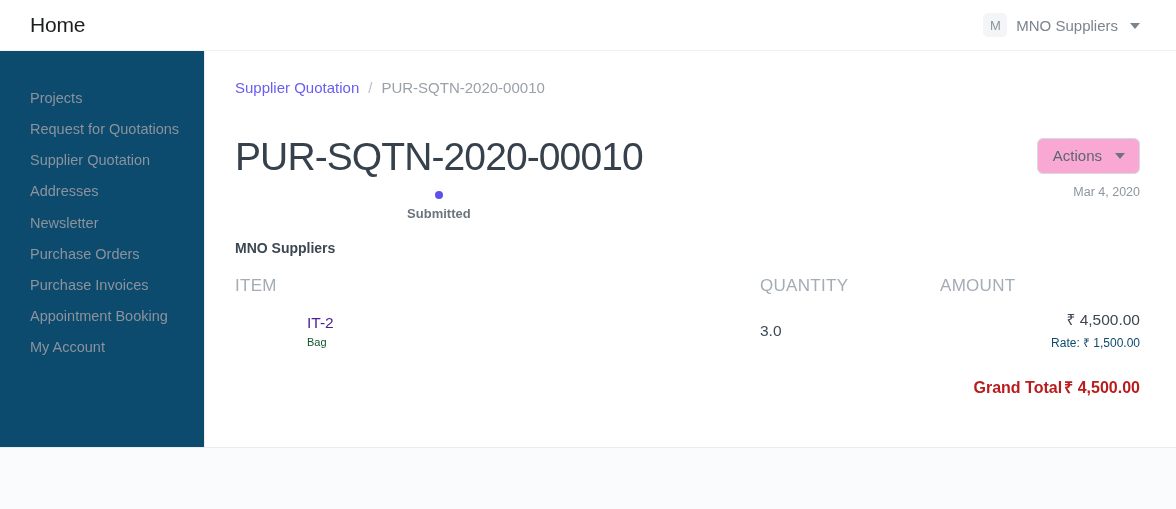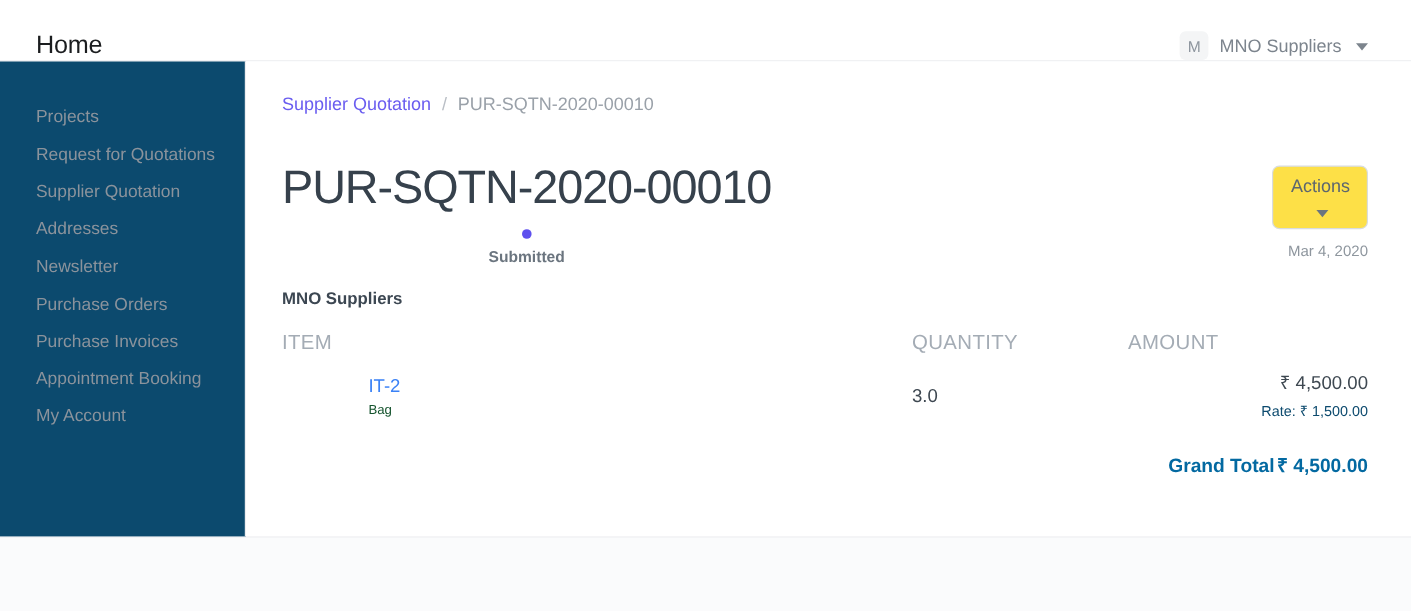--- a/index.html
+++ b/index.html
@@ -11,21 +11,21 @@
     font-family: "Liberation Sans", sans-serif;
     -webkit-font-smoothing: antialiased;
   }
 
   
   .navbar {
     height: 51px;
     background: #ffffff;
     border-bottom: 1px solid #f0f1f3;
     display: flex;
-    align-items: flex-end;
+    align-items: center;
     justify-content: space-between;
     padding: 0 36px 0 30px;
     position: relative;
   }
   .brand {
     font-size: 21px;
     color: #1b1d1f;
     letter-spacing: -0.2px;
     font-weight: 400;
   }
@@ -141,28 +141,27 @@
 
   .title-right {
     text-align: right;
     padding-top: 4px;
   }
   .actions-btn {
     display: inline-flex;
     align-items: center;
     gap: 10px;
     border: 1px solid #d8dce0;
-    background: #fde047;
+    background: #f9a8d4;
     border-radius: 6px;
     padding: 8px 14px 9px 15px;
     font-size: 15px;
     color: #5c666f;
     cursor: pointer;
     font-family: inherit;
-    flex-direction: column;
   }
   .actions-btn .caret {
     border-top-color: #6b757f;
     margin-top: 1px;
   }
   .doc-date {
     font-size: 12.5px;
     color: #8e969e;
     margin-top: 11px;
   }
@@ -189,21 +188,21 @@
     letter-spacing: 0.3px;
     text-align: left;
     padding-bottom: 14px;
   }
   th.col-qty, td.col-qty { text-align: left; width: 180px; }
   th.col-amt, td.col-amt { text-align: right; width: 200px; }
 
   td.col-item { padding-left: 72px; }
   .item-code {
     font-size: 15.5px;
-    color: #3b82f6;
+    color: #4c1d95;
     line-height: 1.25;
   }
   .item-uom {
     font-size: 11px;
     color: #14532d;
     margin-top: 4px;
   }
   .qty-val {
     font-size: 15.5px;
     color: #3e4851;
@@ -217,21 +216,21 @@
   .amt-rate {
     font-size: 12px;
     color: #0c4a6e;
     margin-top: 5px;
   }
 
   .grand-total {
     text-align: right;
     font-size: 16px;
     font-weight: bold;
-    color: #0369a1;
+    color: #b91c1c;
     margin-top: 25px;
   }
   .grand-total .gt-value { margin-left: 2px; }
 </style>
 </head>
 <body>
 
 <div class="navbar">
   <a class="brand">Home</a>
 

